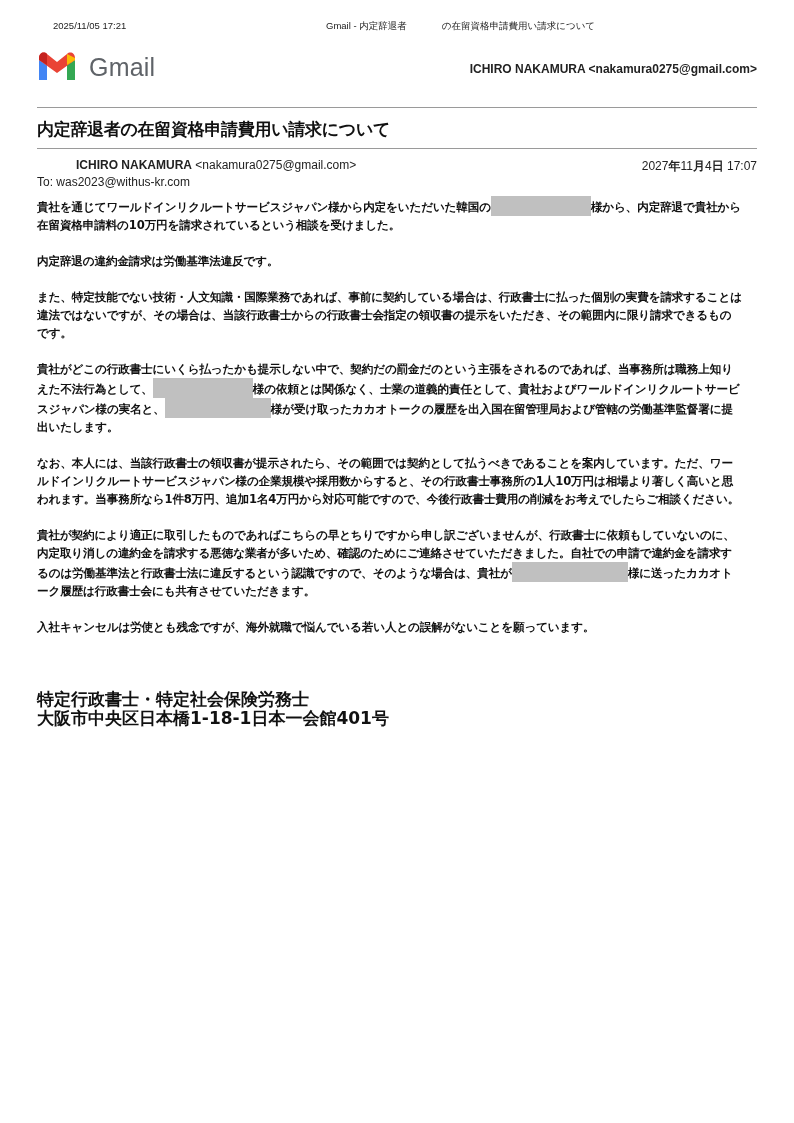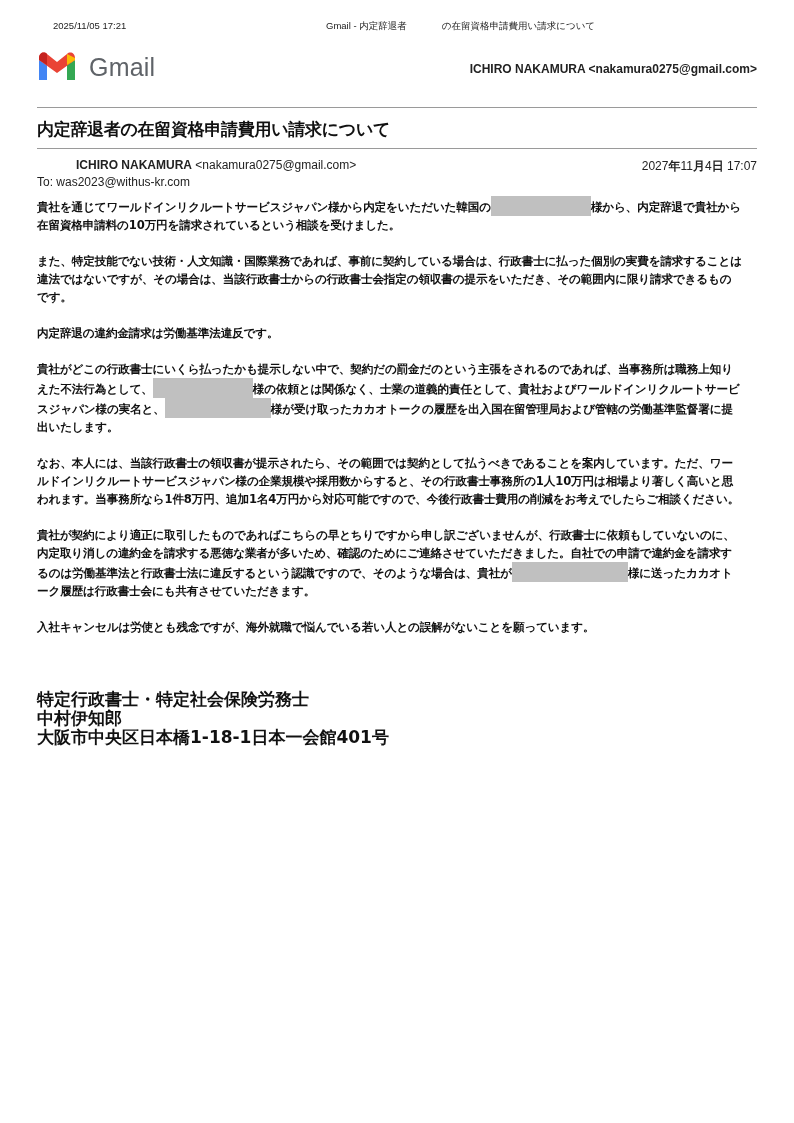--- a/index.html
+++ b/index.html
@@ -62,25 +62,24 @@
 
 <div class="sender-line">
   <b>ICHIRO NAKAMURA</b>
   <span>&lt;nakamura0275@gmail.com&gt;</span>
 </div>
 <div class="sent-date"><span>2027</span><b>年</b><span>11</span><b>月</b><span>4</span><b>日</b> <span>17:07</span></div>
 <div class="to-line">To: was2023@withus-kr.com</div>
 
 <div class="body">
   <p><span>貴社を通じてワールドインリクルートサービスジャパン様から内定をいただいた韓国の</span><span class="redact" style="width:100px"></span><span>様から、内定辞退で貴社から在留資格申請料の10万円を請求されているという相談を受けました。</span></p>
+  <p>内定辞退の違約金請求は労働基準法違反です。</p>
   <p>また、特定技能でない技術・人文知識・国際業務であれば、事前に契約している場合は、行政書士に払った個別の実費を請求することは違法ではないですが、その場合は、当該行政書士からの行政書士会指定の領収書の提示をいただき、その範囲内に限り請求できるものです。</p>
-  <p>内定辞退の違約金請求は労働基準法違反です。</p>
   <p><span>貴社がどこの行政書士にいくら払ったかも提示しない中で、契約だの罰金だのという主張をされるのであれば、当事務所は職務上知りえた不法行為として、</span><span class="redact" style="width:100px"></span><span>様の依頼とは関係なく、士業の道義的責任として、貴社およびワールドインリクルートサービスジャパン様の実名と、</span><span class="redact" style="width:106px"></span><span>様が受け取ったカカオトークの履歴を出入国在留管理局および管轄の労働基準監督署に提出いたします。</span></p>
   <p>なお、本人には、当該行政書士の領収書が提示されたら、その範囲では契約として払うべきであることを案内しています。ただ、ワールドインリクルートサービスジャパン様の企業規模や採用数からすると、その行政書士事務所の1人10万円は相場より著しく高いと思われます。当事務所なら1件8万円、追加1名4万円から対応可能ですので、今後行政書士費用の削減をお考えでしたらご相談ください。</p>
   <p><span>貴社が契約により適正に取引したものであればこちらの早とちりですから申し訳ございませんが、行政書士に依頼もしていないのに、内定取り消しの違約金を請求する悪徳な業者が多いため、確認のためにご連絡させていただきました。自社での申請で違約金を請求するのは労働基準法と行政書士法に違反するという認識ですので、そのような場合は、貴社が</span><span class="redact" style="width:38px"></span><span class="redact" style="width:78px"></span><span>様に送ったカカオトーク履歴は行政書士会にも共有させていただきます。</span></p>
   <p>入社キャンセルは労使とも残念ですが、海外就職で悩んでいる若い人との誤解がないことを願っています。</p>
 </div>
 
 <div class="sig">
   <div>特定行政書士・特定社会保険労務士</div>
-  <div>中村伊知郎</div>
   <div>大阪市中央区日本橋1-18-1日本一会館401号</div>
 </div>
 
 </body></html>

